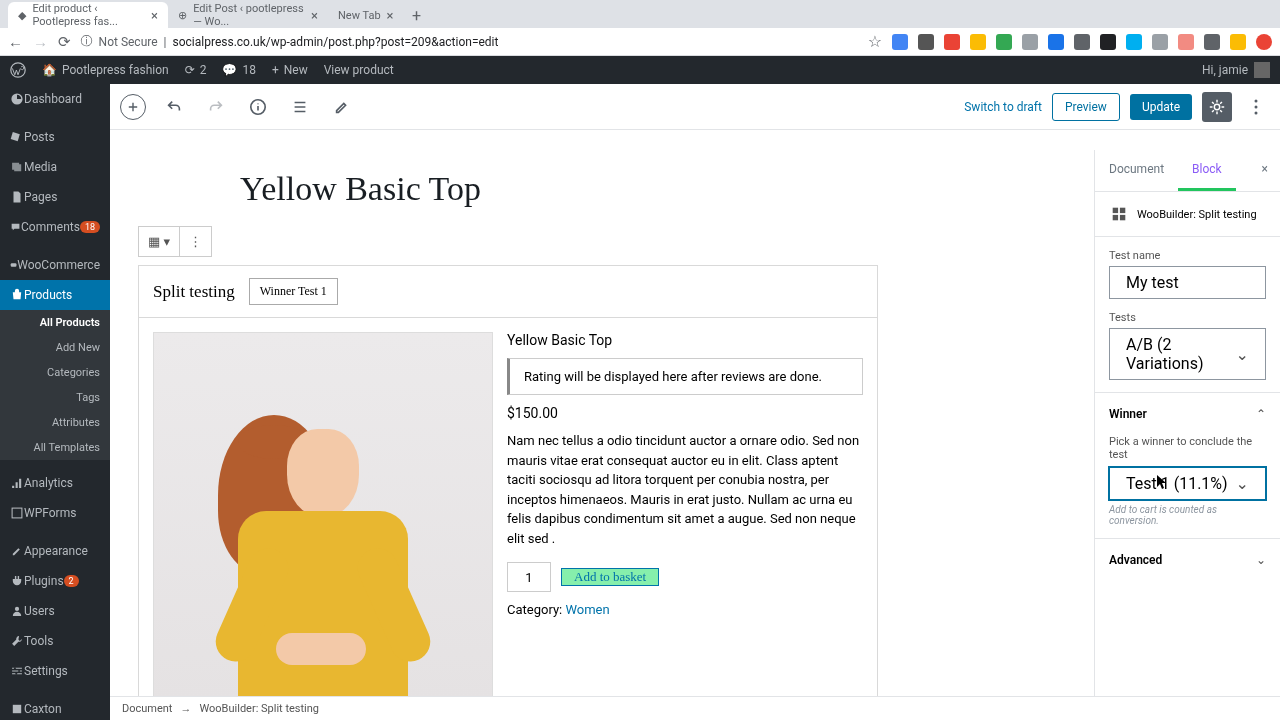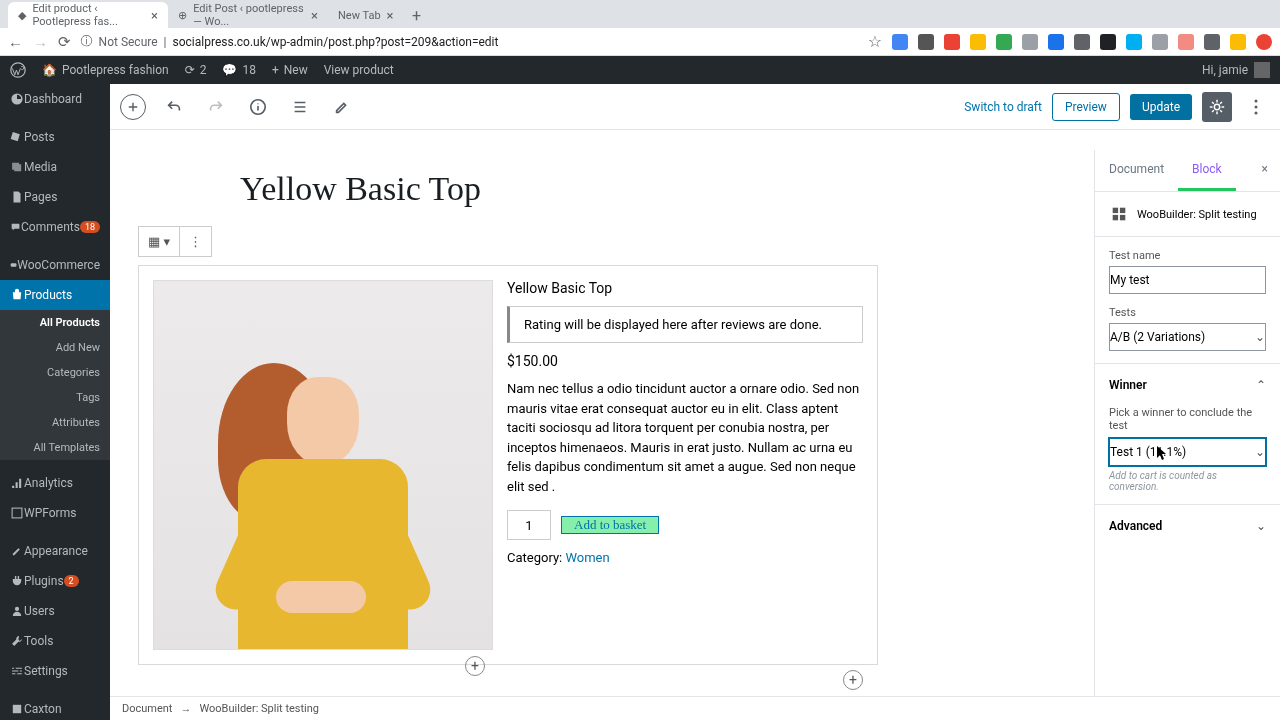--- a/index.html
+++ b/index.html
@@ -86,21 +86,21 @@
 
 .inspector { width: 186px; border-left: 1px solid #e2e4e7; display: flex; flex-direction: column; font-size: 12px; }
 .inspector-tabs { display: flex; border-bottom: 1px solid #e2e4e7; }
 .inspector-tab { flex: 0 0 auto; padding: 12px 14px; color: #6c7781; cursor: pointer; }
 .inspector-tab.active { color: #8b5cf6; border-bottom: 3px solid #22c55e; }
 .inspector-close { margin-left: auto; padding: 12px; color: #6c7781; cursor: pointer; }
 .block-type { display: flex; align-items: center; gap: 8px; padding: 12px 14px; border-bottom: 1px solid #e2e4e7; }
 .block-type-icon { width: 20px; height: 20px; display: flex; align-items: center; justify-content: center; }
 .panel { padding: 12px 14px; }
 .panel-label { color: #555; font-size: 11px; margin-bottom: 4px; }
-.panel-input, .panel-select { width: 100%; padding: 6px 0; border: 1px solid #8d96a0; font-size: 12px; background: #fff; }
+.panel-input, .panel-select { width: 100%; padding: 6px 16px; border: 1px solid #8d96a0; font-size: 16px; background: #fff; }
 .panel-select.highlighted { border: 1px solid #0071a1; box-shadow: 0 0 0 1px #0071a1; }
 .panel-row { border-top: 1px solid #e2e4e7; padding: 14px; display: flex; justify-content: space-between; align-items: center; cursor: pointer; }
 .panel-row-title { font-weight: 600; font-size: 12px; }
 .chevron { color: #555; }
 .help-text { font-size: 10px; color: #8d96a0; font-style: italic; margin-top: 4px; }
 
 
 .footer-crumb { height: 24px; border-top: 1px solid #e2e4e7; display: flex; align-items: center; padding: 0 12px; font-size: 11px; color: #555; gap: 8px; background:#fff; position: absolute; bottom: 0; left: 110px; right: 0; }
 
 svg { display: block; }
@@ -351,20 +351,24 @@
     <div class="editor-body">
       <div class="canvas">
         <h1 class="post-title">Yellow Basic Top</h1>
 
         <div class="block-toolbar">
           <div class="block-toolbar-btn">▦ ▾</div>
           <div class="block-toolbar-btn">⋮</div>
         </div>
 
         <div class="split-block">
+          <div class="split-header">
+            <span class="split-title">Split testing</span>
+            <span class="winner-badge">Winner Test 1</span>
+          </div>
           <div class="split-content">
             <div style="position:relative;">
               <div class="product-image">
                 <div class="person">
                   <div style="position:relative;">
                     <div class="hair"></div>
                     <div class="head"></div>
                   </div>
                   <div class="torso">
                     <div class="arm-l"></div>

